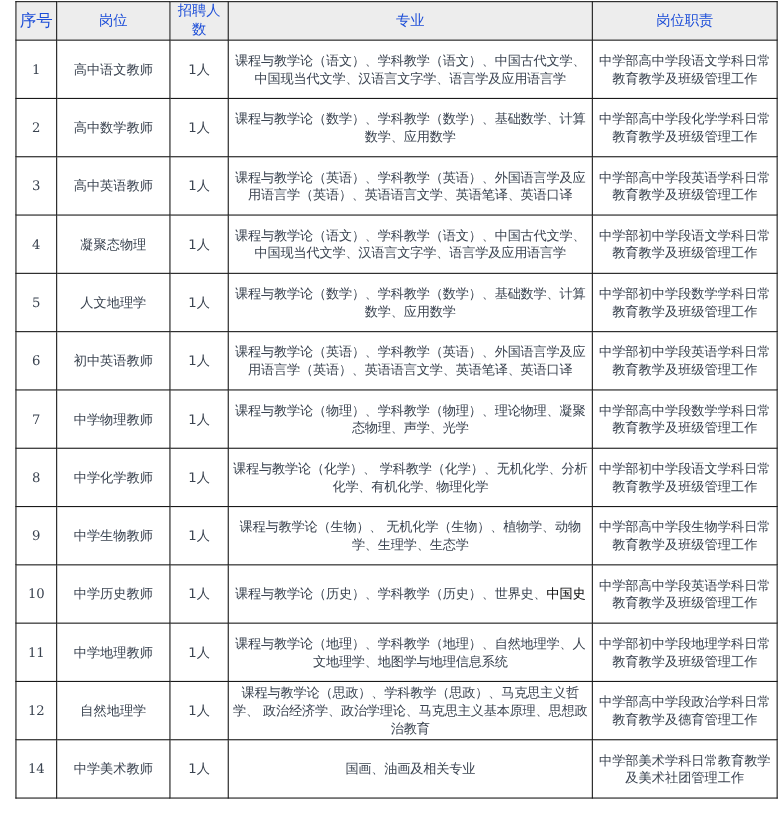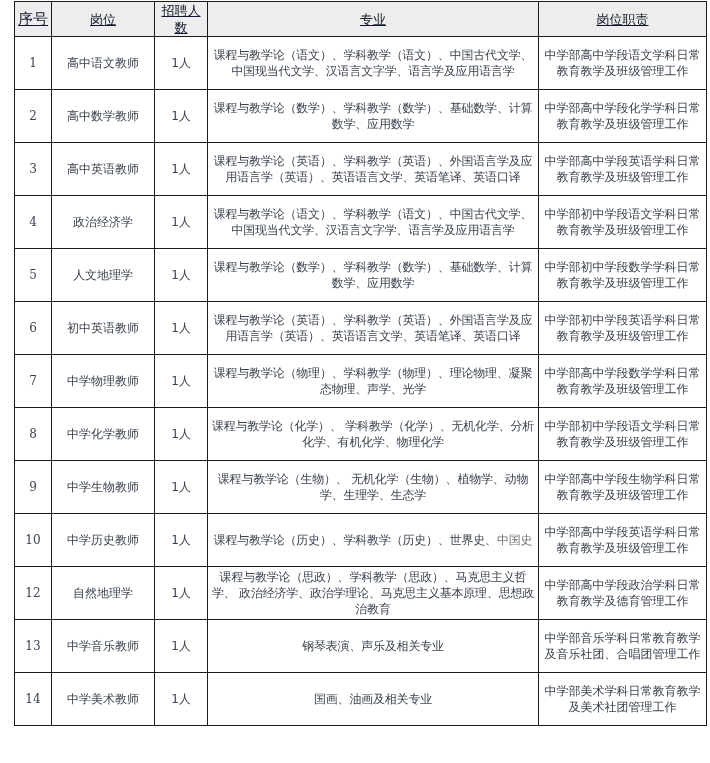--- a/index.html
+++ b/index.html
@@ -29,22 +29,21 @@
       vertical-align: middle;
       padding: 0 2px;
       overflow: hidden;
     }
     table.recruit th {
       background: #ededed;
       font-weight: normal;
       font-size: 13px;
       height: 19px;
       line-height: 17px;
-      color: #0f172a;
-      text-decoration: underline;
+      color: #1d4ed8;
     }
     table.recruit th.seq-h {
       font-size: 15px;
     }
     table.recruit td {
       height: 52px;
       font-size: 12px;
       line-height: 16px;
       color: #3a4350;
     }
@@ -59,21 +58,21 @@
       font-size: 11.5px;
       line-height: 15px;
       letter-spacing: -0.2px;
     }
     td.duty {
       font-size: 12px;
       line-height: 16px;
       padding: 0 4px;
     }
     .hl {
-      color: #737373;
+      color: #000000;
     }
   </style>
 </head>
 <body>
 
 <table class="recruit">
   <colgroup>
     <col style="width:37px">
     <col style="width:103px">
     <col style="width:53px">
@@ -106,21 +105,21 @@
     </tr>
     <tr>
       <td class="seq">3</td>
       <td>高中英语教师</td>
       <td class="count">1人</td>
       <td class="major">课程与教学论（英语）、学科教学（英语）、外国语言学及应用语言学（英语）、英语语言文学、英语笔译、英语口译</td>
       <td class="duty">中学部高中学段英语学科日常教育教学及班级管理工作</td>
     </tr>
     <tr>
       <td class="seq">4</td>
-      <td>政治经济学</td>
+      <td>凝聚态物理</td>
       <td class="count">1人</td>
       <td class="major">课程与教学论（语文）、学科教学（语文）、中国古代文学、中国现当代文学、汉语言文字学、语言学及应用语言学</td>
       <td class="duty">中学部初中学段语文学科日常教育教学及班级管理工作</td>
     </tr>
     <tr>
       <td class="seq">5</td>
       <td>人文地理学</td>
       <td class="count">1人</td>
       <td class="major">课程与教学论（数学）、学科教学（数学）、基础数学、计算数学、应用数学</td>
       <td class="duty">中学部初中学段数学学科日常教育教学及班级管理工作</td>
@@ -154,32 +153,32 @@
       <td class="duty">中学部高中学段生物学科日常教育教学及班级管理工作</td>
     </tr>
     <tr>
       <td class="seq">10</td>
       <td>中学历史教师</td>
       <td class="count">1人</td>
       <td class="major"><span>课程与教学论（历史）、学科教学（历史）、世界史、</span><span class="hl">中国史</span></td>
       <td class="duty">中学部高中学段英语学科日常教育教学及班级管理工作</td>
     </tr>
     <tr>
+      <td class="seq">11</td>
+      <td>中学地理教师</td>
+      <td class="count">1人</td>
+      <td class="major">课程与教学论（地理）、学科教学（地理）、自然地理学、人文地理学、地图学与地理信息系统</td>
+      <td class="duty">中学部初中学段地理学科日常教育教学及班级管理工作</td>
+    </tr>
+    <tr>
       <td class="seq">12</td>
       <td>自然地理学</td>
       <td class="count">1人</td>
       <td class="major">课程与教学论（思政）、学科教学（思政）、马克思主义哲学、 政治经济学、政治学理论、马克思主义基本原理、思想政治教育</td>
       <td class="duty">中学部高中学段政治学科日常教育教学及德育管理工作</td>
-    </tr>
-    <tr>
-      <td class="seq">13</td>
-      <td>中学音乐教师</td>
-      <td class="count">1人</td>
-      <td class="major">钢琴表演、声乐及相关专业</td>
-      <td class="duty">中学部音乐学科日常教育教学及音乐社团、合唱团管理工作</td>
     </tr>
     <tr>
       <td class="seq">14</td>
       <td>中学美术教师</td>
       <td class="count">1人</td>
       <td class="major">国画、油画及相关专业</td>
       <td class="duty">中学部美术学科日常教育教学及美术社团管理工作</td>
     </tr>
   </tbody>
 </table>

